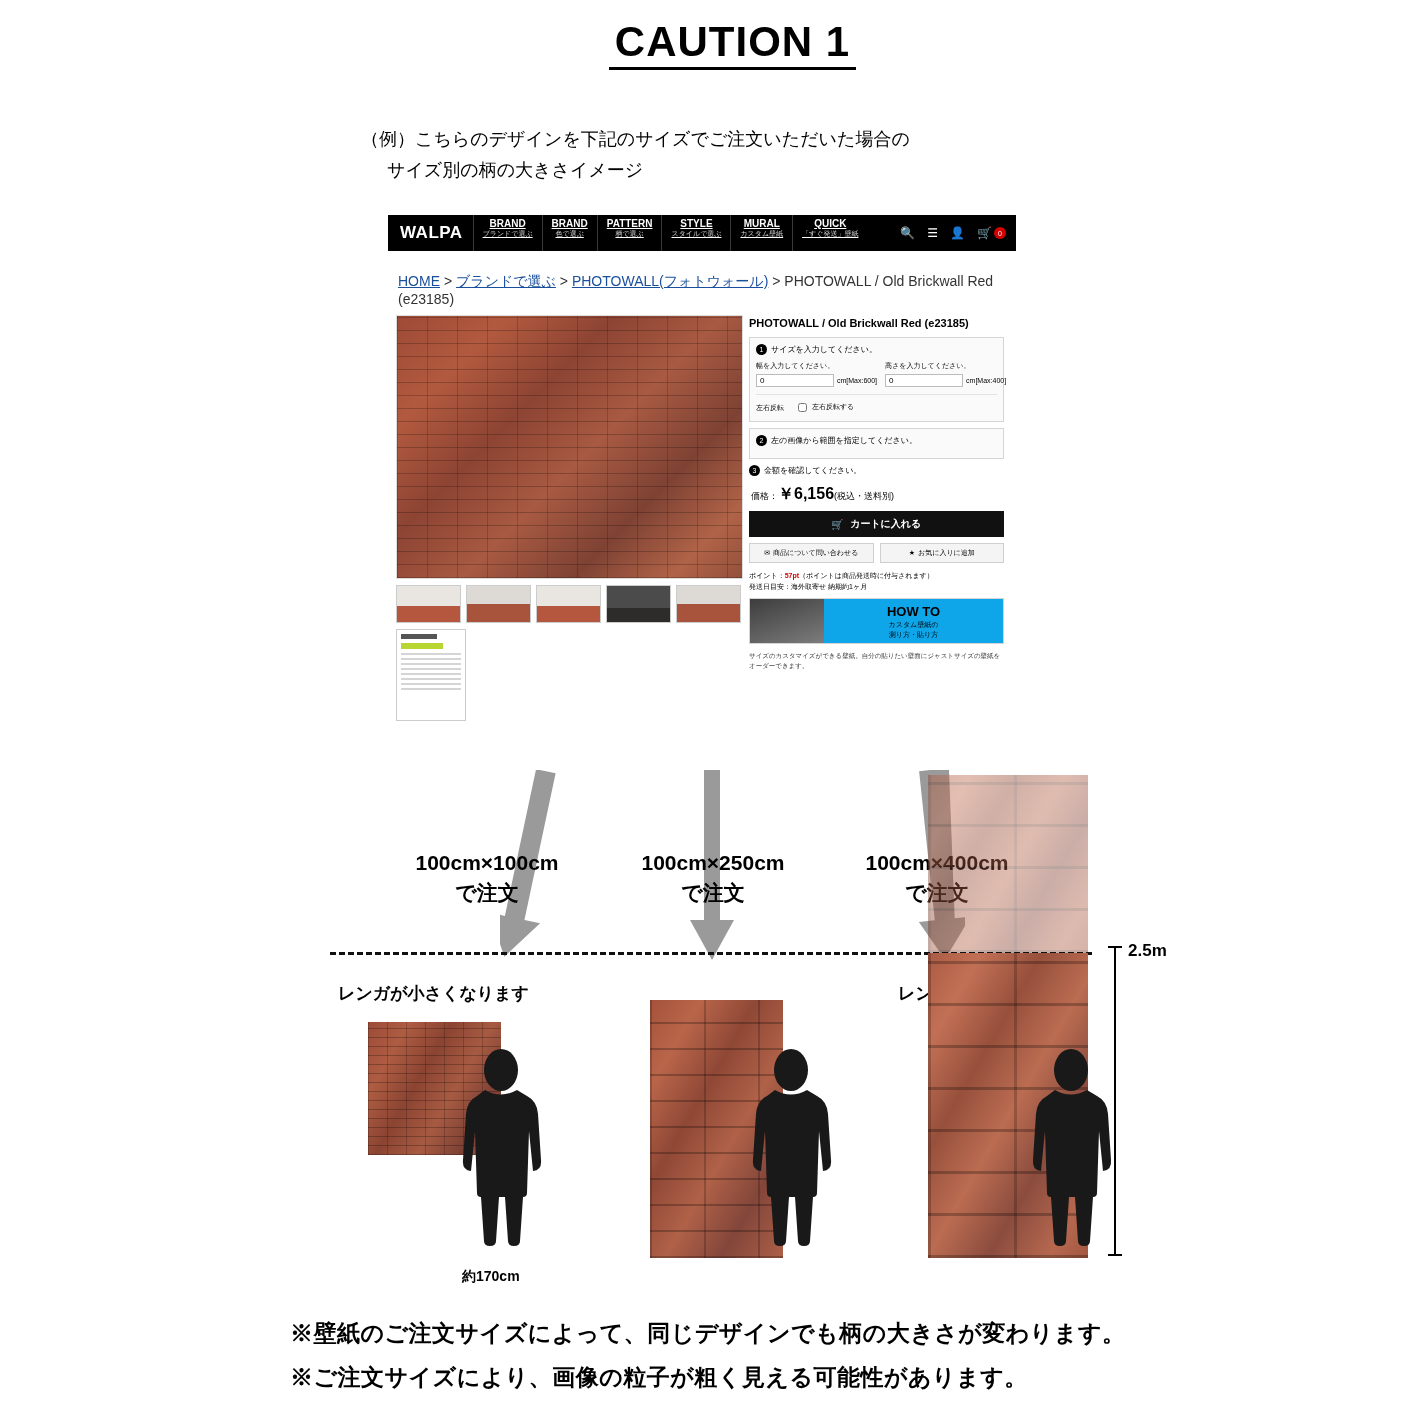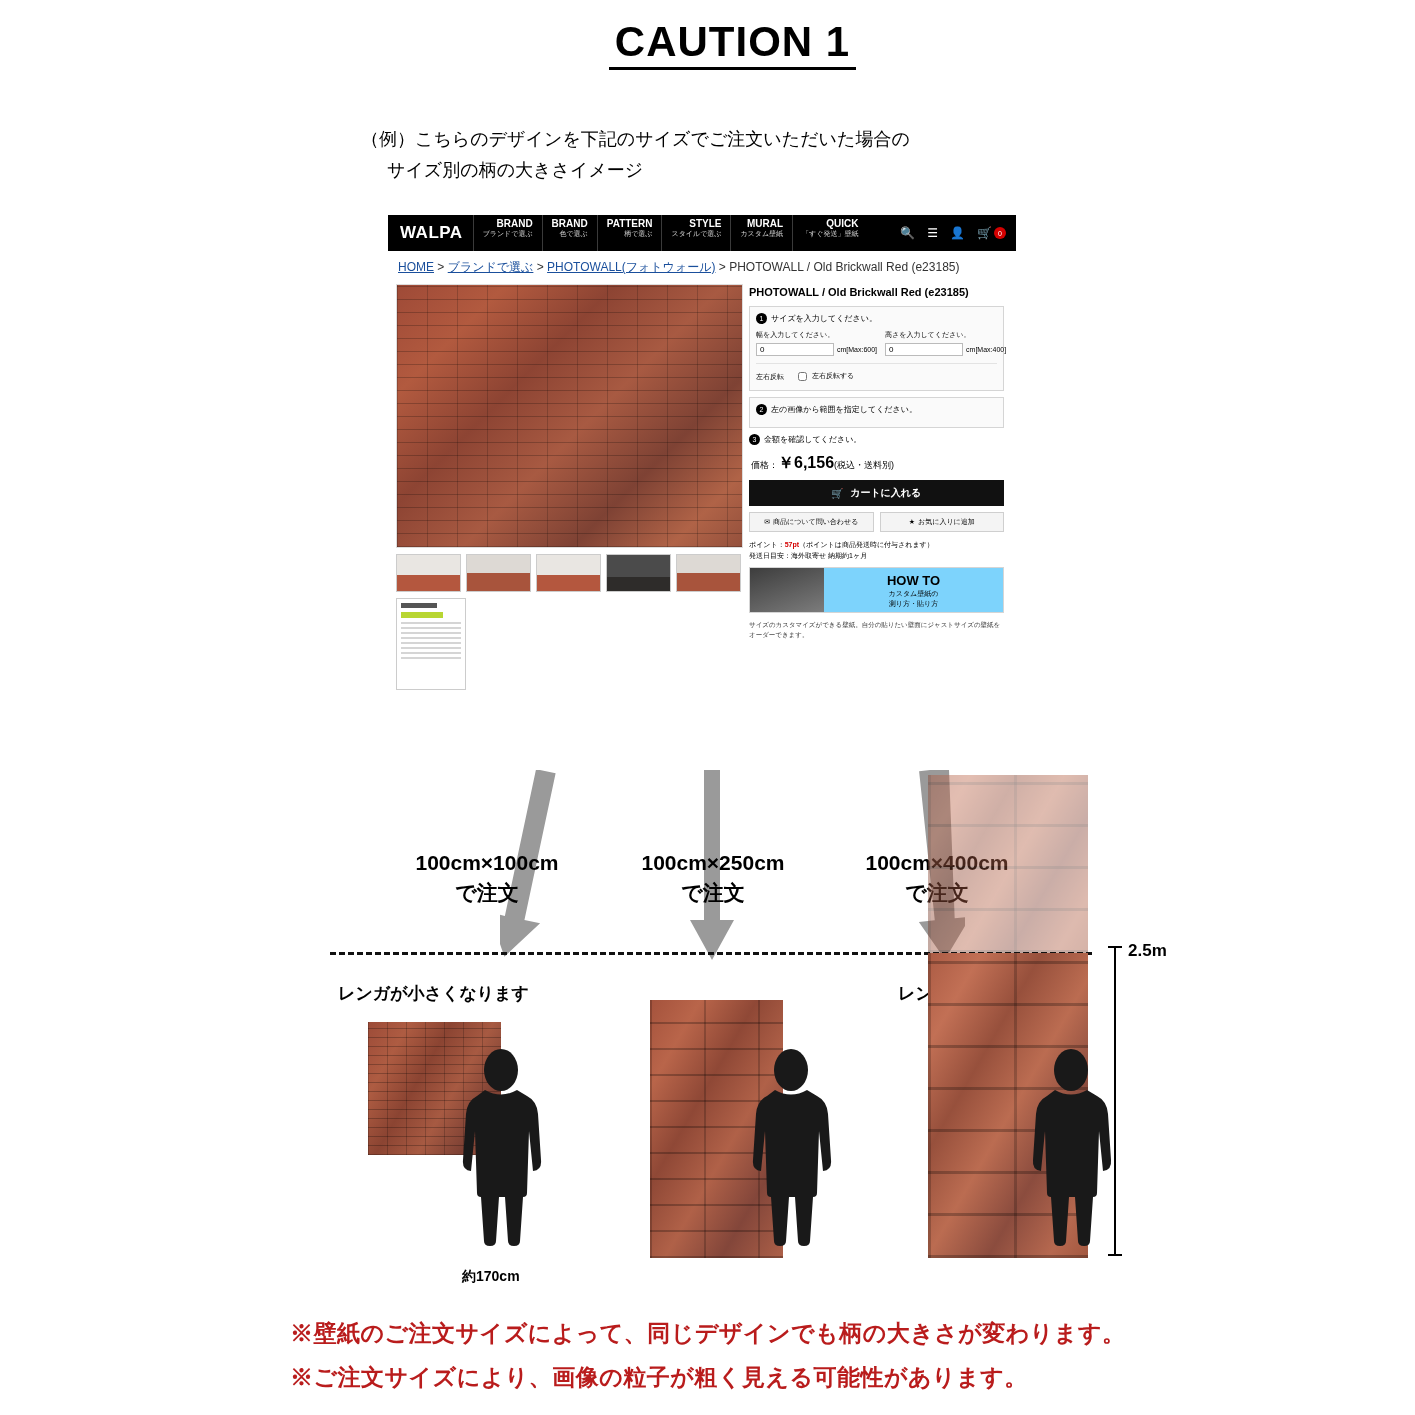--- a/index.html
+++ b/index.html
@@ -63,23 +63,24 @@
     display: flex;
     align-items: center;
     padding: 0 10px 0 12px;
     font-size: 17px;
     font-weight: bold;
     letter-spacing: .5px;
   }
   .nav-item {
     flex: 0 0 auto;
     padding: 3px 9px 0 9px;
-    text-align: right;
+    text-align: center;
     border-left: 1px solid #3a3a3a;
     line-height: 1.15;
+    text-decoration: underline;
   }
   .nav-item .en { font-size: 10px; font-weight: bold; }
   .nav-item .ja { font-size: 7px; color: #d8d8d8; }
   .nav-right {
     margin-left: auto;
     display: flex;
     align-items: center;
     gap: 12px;
     padding-right: 10px;
   }
@@ -89,22 +90,22 @@
     background: #d40000;
     color: #fff;
     font-size: 7px;
     border-radius: 50%;
     width: 12px; height: 12px;
     display: flex; align-items: center; justify-content: center;
     margin-left: 2px;
   }
 
   .crumb {
-    font-size: 12px;
-    padding: 8px 8px 8px 10px;
+    font-size: 14px;
+    padding: 22px 8px 8px 10px;
     color: #333;
   }
   .crumb a { color: #1a4f9c; text-decoration: underline; }
 
   .content {
     display: flex;
     padding: 0 8px;
     gap: 8px;
   }
   .left-col { width: 345px; }
@@ -216,21 +217,21 @@
     display: flex; align-items: center; justify-content: center;
     gap: 3px;
   }
   .point-line { margin-top: 8px; font-size: 7px; line-height: 1.5; }
   .point-line .pt { color: #d40000; font-weight: bold; }
   .banner {
     display: flex;
     border: 1px solid #d5d5d5;
     height: 44px;
     margin-top: 6px;
-    background: #7dd3fc;
+    background: #0ea5e9;
     align-items: stretch;
   }
   .banner .pic { width: 74px; background: linear-gradient(160deg,#3d3d3d,#7c7c7c); }
   .banner .pic.doc { background: #fff; border-right: 1px solid #eee; padding: 3px; box-sizing: border-box; }
   .banner .pic.doc .dtitle { height: 4px; width: 70%; background: #444; margin-bottom: 3px;}
   .banner .pic.doc .dchip { height: 5px; width: 60%; background: #b8d632; }
   .banner .txt {
     flex: 1;
     display: flex; flex-direction: column;
     align-items: center; justify-content: center;
@@ -340,21 +341,21 @@
   
   .person { position: absolute; }
   .person svg { display: block; }
 
   
   .warn {
     position: absolute;
     left: 290px;
     font-size: 23px;
     font-weight: bold;
-    color: #b91c1c;
+    color: #000000;
     letter-spacing: .5px;
   }
   .warn.w1 { top: 1318px; }
   .warn.w2 { top: 1362px; }
 </style>
 </head>
 <body>
 
 <div class="caution-title">
   <span>CAUTION 1</span>

